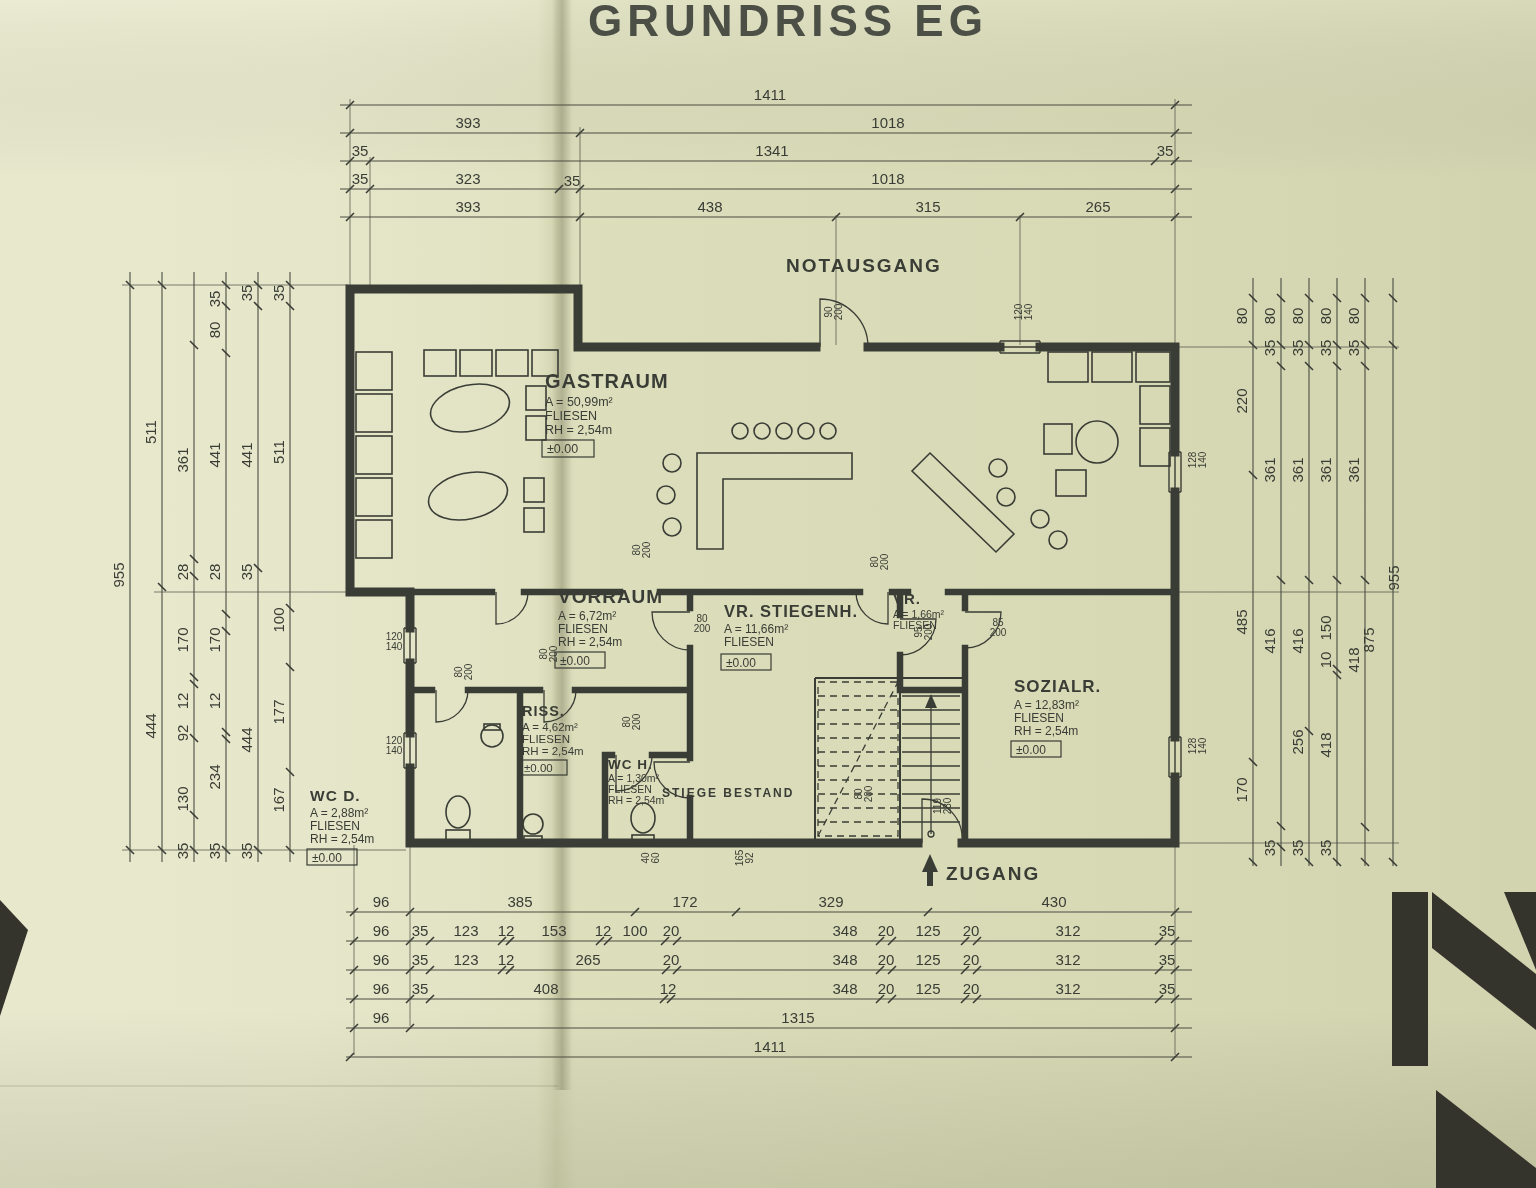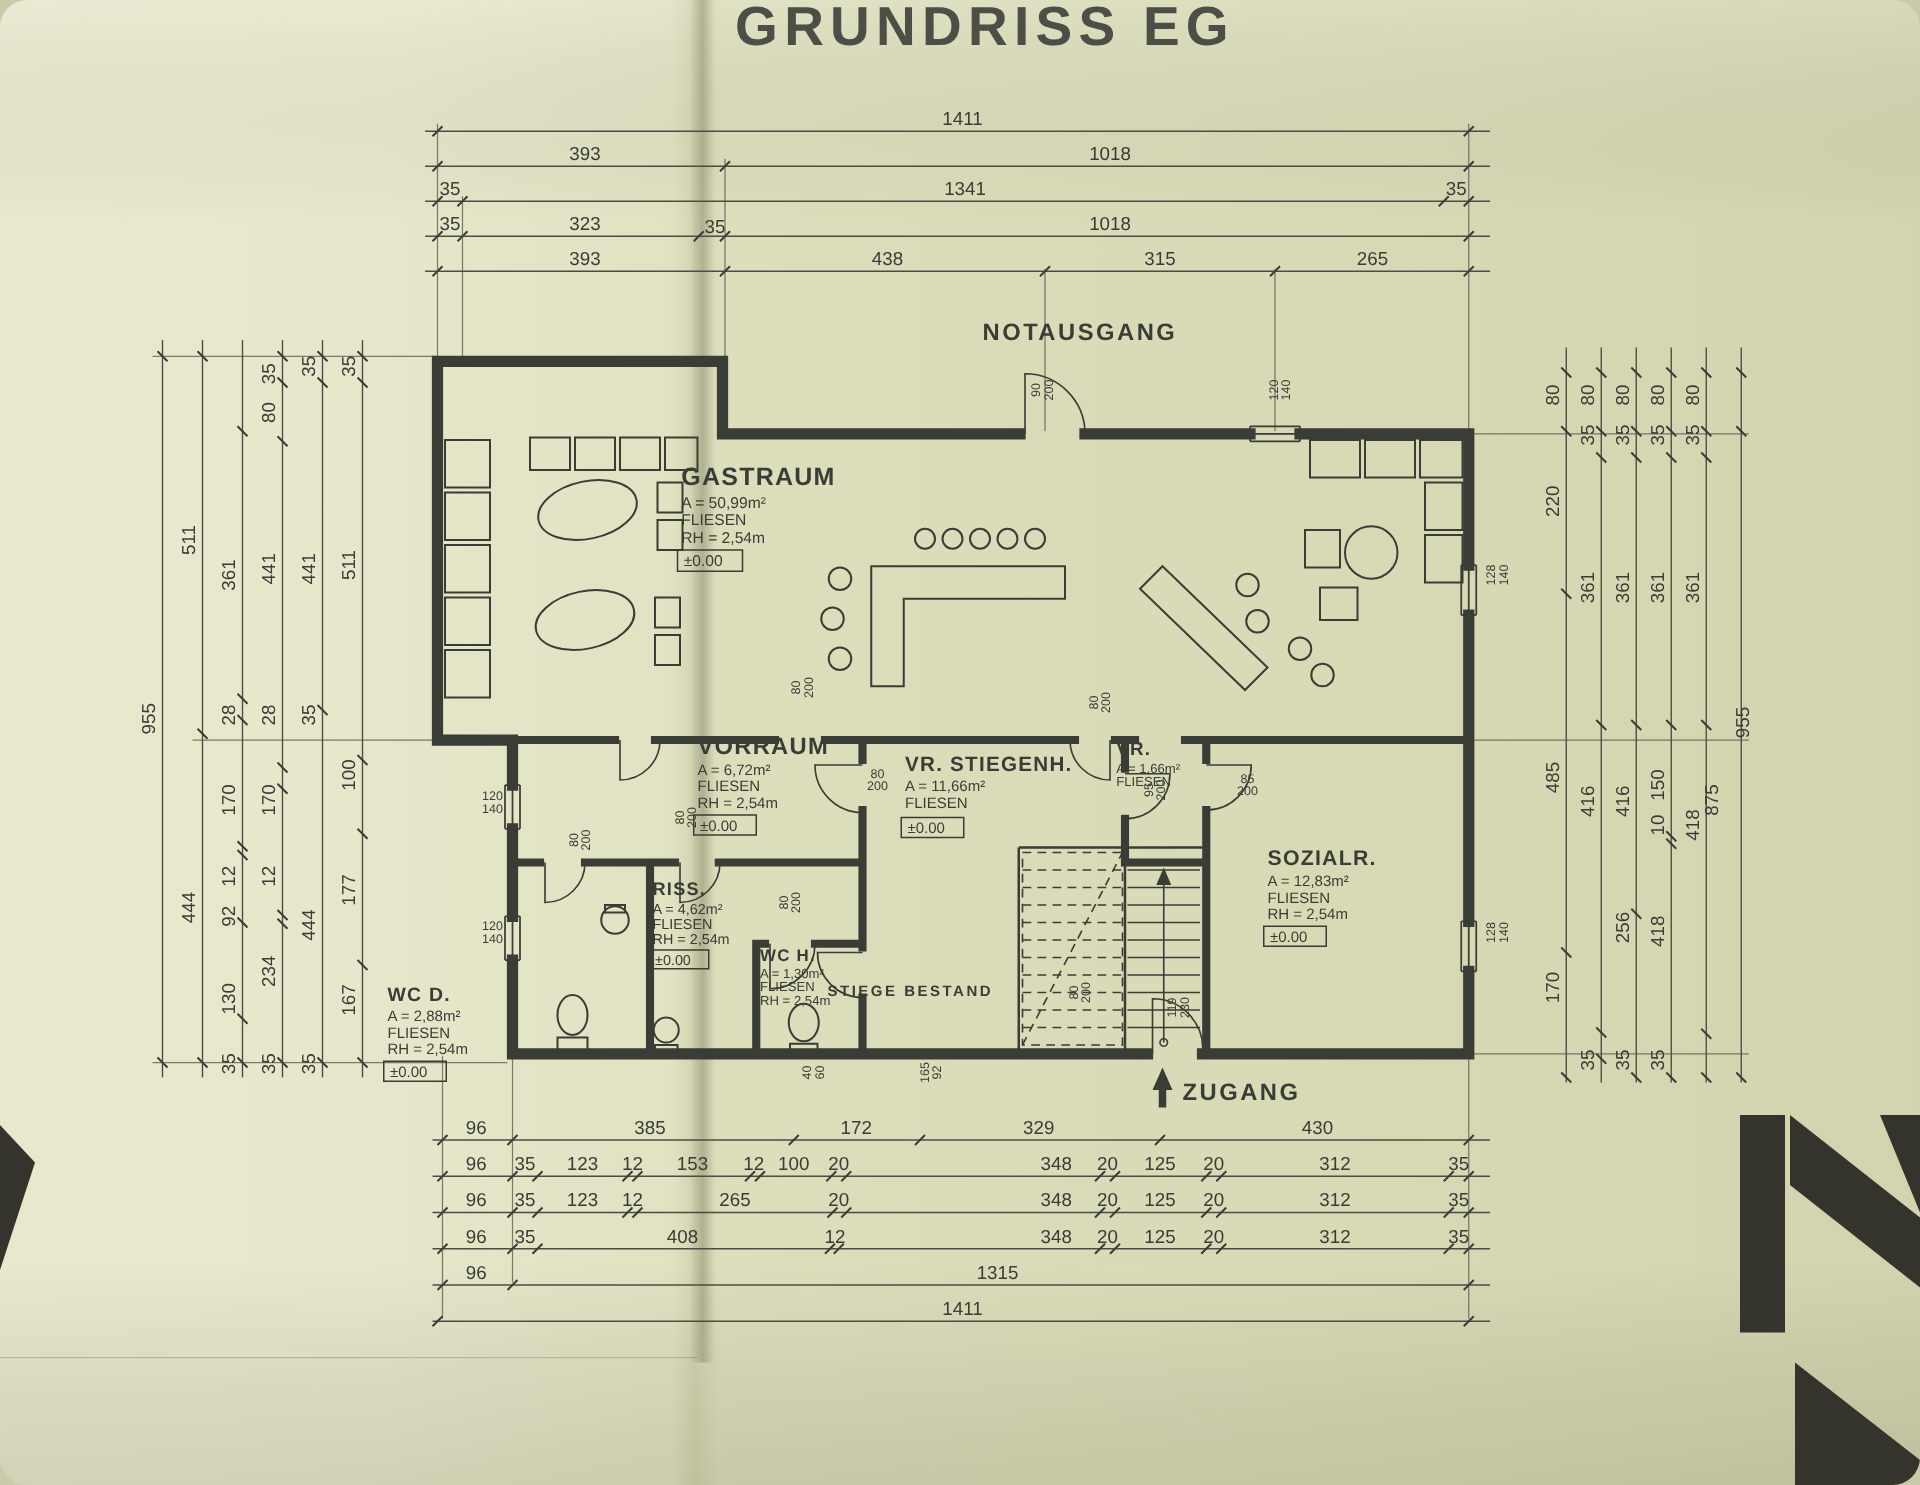--- a/index.html
+++ b/index.html
@@ -1,19 +1,19 @@
 <!DOCTYPE html>
 <html><head>
 <meta charset="utf-8">
 <style>
   :root{
     --ink:#3a3d35; --ink2:#4a4d43; --logo:#34342c;
   }
   html,body{margin:0;padding:0;background:#c9cba8;}
-  .page{position:relative;width:1536px;height:1188px;overflow:hidden;border-radius:22px;}
+  .page{position:relative;width:1536px;height:1188px;overflow:hidden;}
   svg{position:absolute;left:0;top:0;}
   svg text{font-family:"Liberation Sans","DejaVu Sans",sans-serif;fill:var(--ink);}
   .dim{font-size:15px;text-anchor:middle;}
   .doorlab{font-size:10px;text-anchor:middle;}
   .rname{font-weight:bold;letter-spacing:1px;}
   .rinfo{}
   .annot{font-weight:bold;letter-spacing:2px;}
   .title{font-weight:bold;letter-spacing:5px;text-anchor:middle;fill:#4b4f45;}
   .thin{stroke:var(--ink2);stroke-width:1.1;}
   .tick{stroke:var(--ink);stroke-width:1.6;fill:none;}

